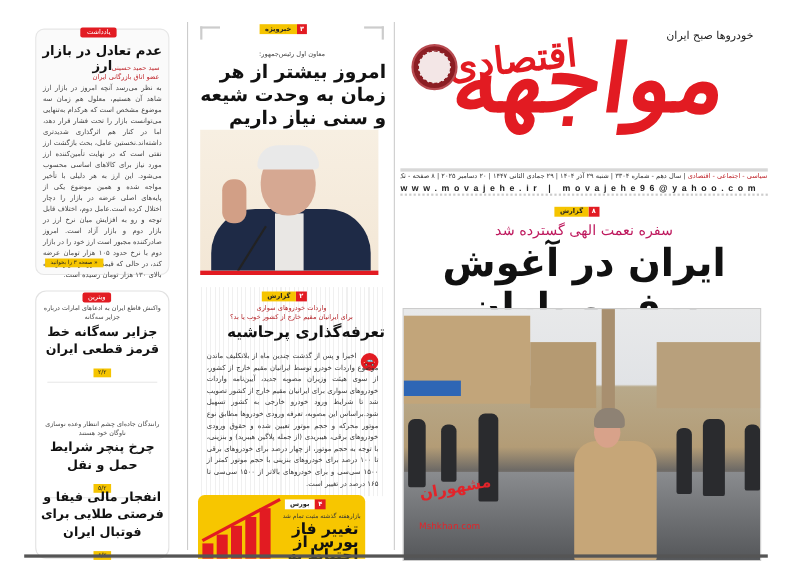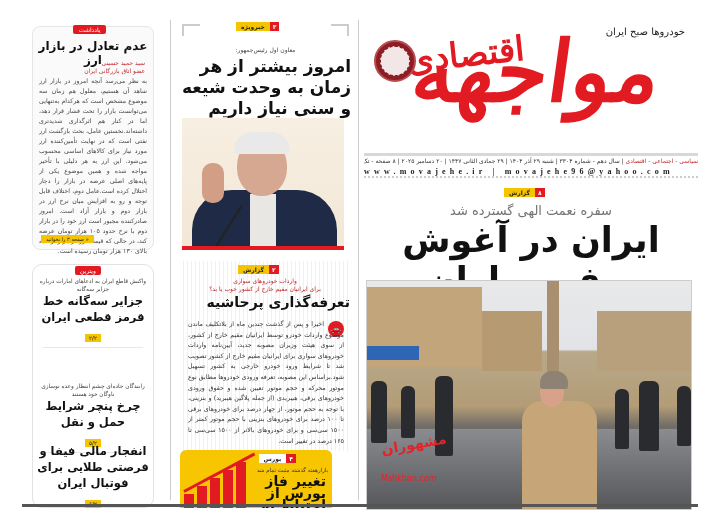--- a/index.html
+++ b/index.html
@@ -11,29 +11,29 @@
 
   
   .masthead { position: absolute; left: 362px; top: 0; width: 358px; height: 178px; }
   .tagline { position: absolute; right: 35px; top: 26px; font-size: 10px; color: #222; font-family: "DejaVu Serif", serif; }
   .logo-main { position: absolute; right: 60px; top: 30px; font-family: "DejaVu Serif", serif; font-size: 84px; font-weight: bold; color: #e21b22; line-height: 1; letter-spacing: -4px; transform: skewX(-8deg); }
   .logo-sub { position: absolute; right: 195px; top: 34px; font-family: "DejaVu Serif", serif; font-size: 34px; font-weight: bold; color: #e21b22; transform: rotate(-6deg); }
   .seal { position: absolute; left: 12px; top: 40px; width: 42px; height: 42px; border-radius: 50%; background: #8b1e24; border: 2px solid #b84a50; display:flex; align-items:center; justify-content:center; }
   .seal-inner { width: 30px; height: 30px; border-radius: 50%; background: #f3e6e6; border: 1px dashed #8b1e24; }
   .info-line { position: absolute; left: 2px; right: 22px; top: 153px; height: 12px; border-top: 3px solid #d8d8d8; font-size: 6px; color: #333; white-space: nowrap; overflow: hidden; padding-top: 1px; }
   .info-line .red { color: #c0282e; }
-  .web-line { position: absolute; left: 2px; right: 22px; top: 167px; height: 11px; font-size: 8px; letter-spacing: 4.2px; font-weight: bold; color: #222; direction: ltr; text-align: left; white-space: nowrap; border-bottom: 2px dotted #ccc; font-family: Liberation Serif, serif; }
+  .web-line { position: absolute; left: 2px; right: 22px; top: 167px; height: 11px; font-size: 8px; letter-spacing: 4.2px; font-weight: bold; color: #222; direction: ltr; text-align: left; white-space: nowrap; border-bottom: 2px dotted #ccc; font-family: Liberation Sans, sans-serif; }
 
   
   .main-story { position: absolute; left: 362px; top: 180px; width: 338px; height: 330px; }
   .badge { display: inline-flex; align-items: center; height: 9px; font-size: 6px; font-weight: bold; }
   .badge .lbl { background: #f5c400; color: #222; padding: 0 5px; height: 9px; line-height: 9px; }
   .badge .num { background: #e21b22; color: #fff; padding: 0 3px; height: 9px; line-height: 9px; }
   .main-badge { position: absolute; left: 142px; top: 8px; }
-  .main-kicker { position: absolute; left: 0; right: 0; top: 23px; text-align: center; font-size: 13px; color: #737373; }
+  .main-kicker { position: absolute; left: 0; right: 0; top: 23px; text-align: center; font-size: 13px; color: #be185d; }
   .main-headline { position: absolute; left: 0; right: 0; top: 40px; text-align: center; font-size: 35px; font-weight: bold; color: #111; letter-spacing: -1px; }
   .photo { position: absolute; left: 4px; top: 100px; width: 326px; height: 230px; border: 1px solid #ccc; overflow: hidden;
     background: linear-gradient(180deg, #e8e9ea 0%, #e1e3e6 30%, #b8a98a 31%, #b39c76 55%, #6f6b66 64%, #8b8d90 75%, #4d4f52 100%); }
   .bldg { position: absolute; background: #b59a72; }
   .awning { position: absolute; background: #2e66b5; }
   .street { position: absolute; left: 0; right: 0; bottom: 0; height: 80px; background: linear-gradient(180deg,#8a8c8f,#55575a); }
   .man { position: absolute; left: 155px; top: 90px; width: 75px; height: 140px; }
   .coat { position: absolute; left: 0; top: 30px; width: 75px; height: 110px; background: #c6a678; border-radius: 20px 20px 4px 4px; }
   .head { position: absolute; left: 18px; top: 8px; width: 24px; height: 28px; background: #d8a28a; border-radius: 50%; }
   .hat { position: absolute; left: 18px; top: 0; width: 28px; height: 18px; background: #8e8274; border-radius: 12px 12px 3px 3px; }

